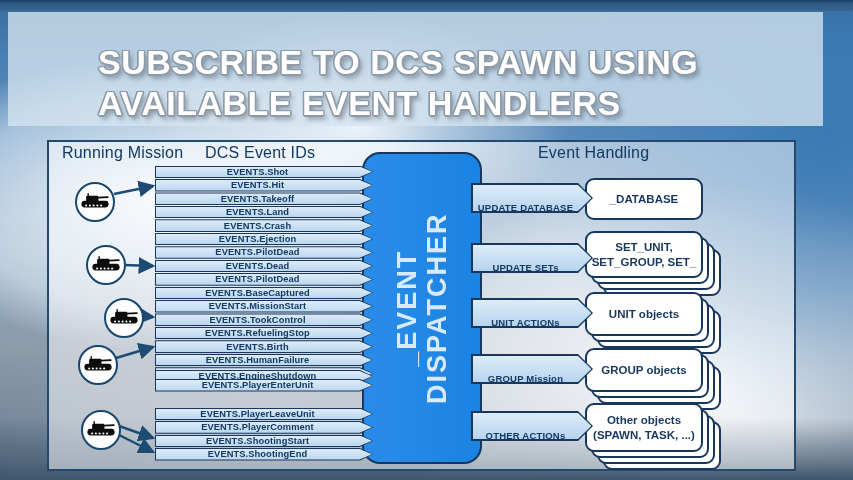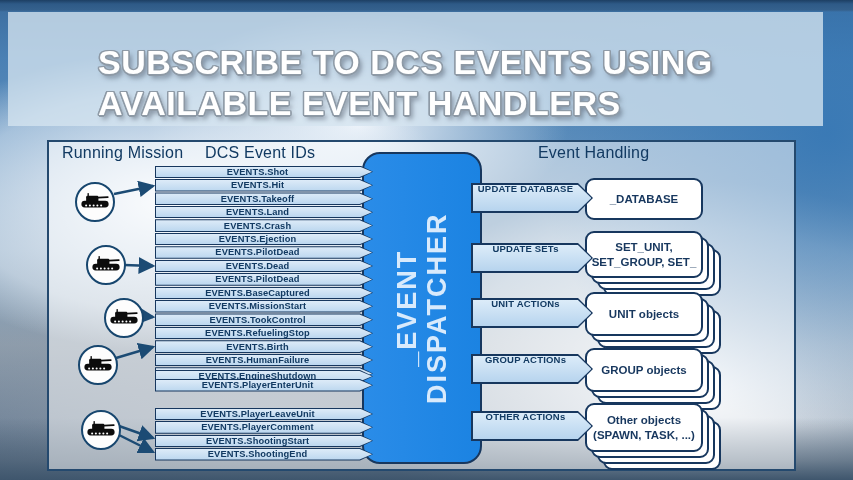--- a/index.html
+++ b/index.html
@@ -87,21 +87,21 @@
   .ev-label{
     position:relative;z-index:1;padding-right:13px;
     font-size:9.3px;font-weight:700;color:var(--ink);letter-spacing:0.1px;
     white-space:nowrap;
   }
   
   .h-label{
     position:absolute;left:471px;width:122px;height:30px;
     clip-path:polygon(0 0,calc(100% - 15px) 0,100% 50%,calc(100% - 15px) 100%,0 100%);
     background:var(--navy);
-    display:flex;align-items:flex-start;justify-content:center;z-index:6;
+    display:flex;align-items:flex-end;justify-content:center;z-index:6;
   }
   .h-label::before{
     content:'';position:absolute;inset:1.6px;
     clip-path:polygon(0 0,calc(100% - 14px) 0,100% 50%,calc(100% - 14px) 100%,0 100%);
     background:linear-gradient(180deg,#dcecf9,#b7d4ee);
   }
   .h-label-text{
     position:relative;padding-right:13px;font-size:9.5px;font-weight:700;
     color:var(--ink);letter-spacing:0.2px;white-space:nowrap;
   }
@@ -125,21 +125,21 @@
   .arrows{position:absolute;left:0;top:0;z-index:6;pointer-events:none;}
 </style>
 </head>
 <body>
 
 <div class="stage">
   <div class="sky"></div>
 
   <div class="banner">
     <div class="title">
-      <div>SUBSCRIBE TO DCS EVENTS USING</div>
+      <div>SUBSCRIBE TO DCS SPAWN USING</div>
       <div>AVAILABLE EVENT HANDLERS</div>
     </div>
   </div>
 
   <div class="panel"></div>
 
   <div class="hdr" id="hdr-running">Running Mission</div>
   <div class="hdr" id="hdr-handling">Event Handling</div>
   <div class="hdr" id="hdr-events">DCS Event IDs</div>
 
@@ -332,21 +332,21 @@
       <div class="h-label" style="top: 298px;">
         <span class="h-label-text">UNIT ACTIONs</span>
       </div>
       <div class="h-ghost" style="left: 603px; top: 366px; height: 44px;"></div>
       <div class="h-ghost" style="left: 597px; top: 360px; height: 44px;"></div>
       <div class="h-ghost" style="left: 591px; top: 354px; height: 44px;"></div>
       <div class="h-box" style="top: 348px; height: 44px;">
         <div>GROUP objects</div>
       </div>
       <div class="h-label" style="top: 354px;">
-        <span class="h-label-text">GROUP ACTIONs</span>
+        <span class="h-label-text">GROUP Mission</span>
       </div>
       <div class="h-ghost" style="left: 603px; top: 421px; height: 49px;"></div>
       <div class="h-ghost" style="left: 597px; top: 415px; height: 49px;"></div>
       <div class="h-ghost" style="left: 591px; top: 409px; height: 49px;"></div>
       <div class="h-box" style="top: 403px; height: 49px;">
         <div>Other objects</div>
         <div>(SPAWN, TASK, ...)</div>
       </div>
       <div class="h-label" style="top: 411px;">
         <span class="h-label-text">OTHER ACTIONs</span>

